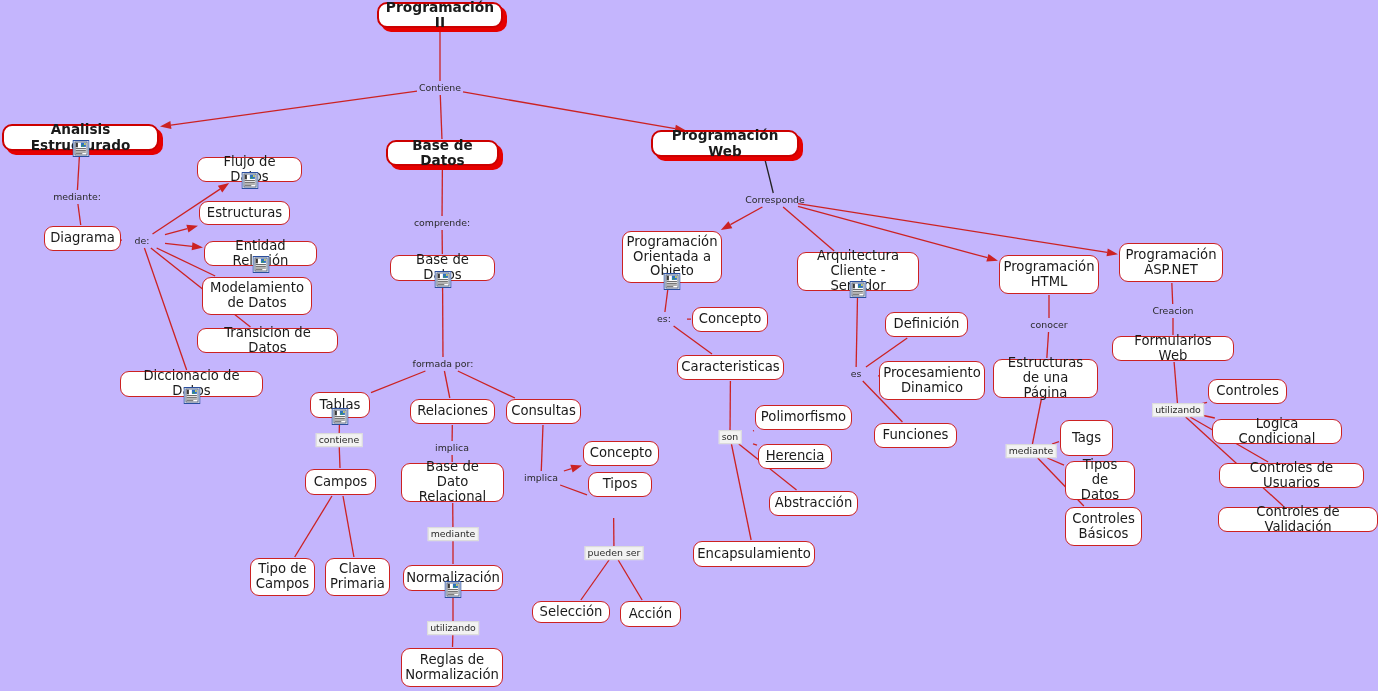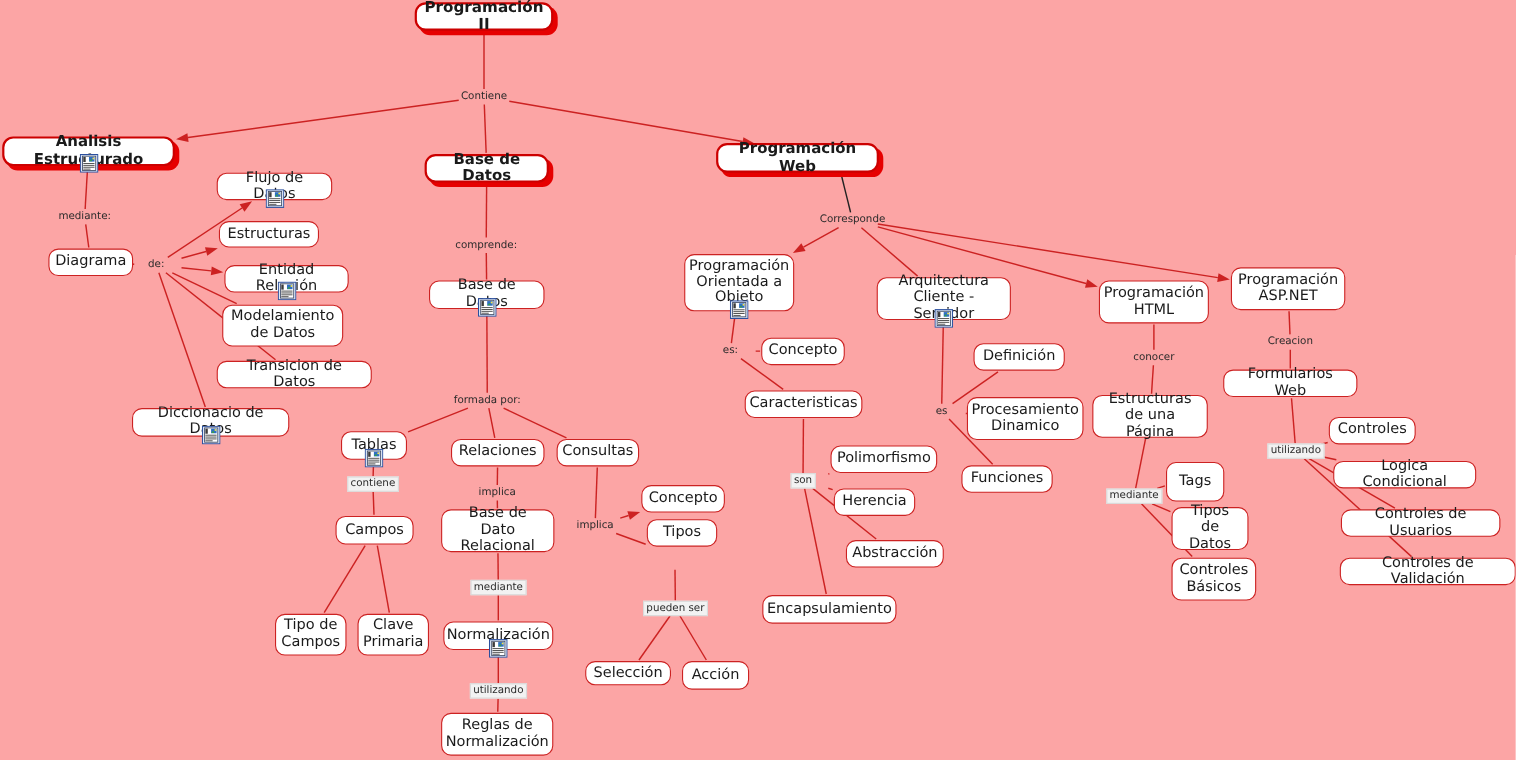--- a/index.html
+++ b/index.html
@@ -6,21 +6,21 @@
   * { box-sizing: border-box; }
   html, body {
     margin: 0; padding: 0;
     background: #ffffff;
     font-family: "DejaVu Sans", "Liberation Sans", sans-serif;
   }
   #canvas {
     position: relative;
     width: 1378px;
     height: 691px;
-    background: #fca5a5;
+    background: #c4b5fd;
     overflow: hidden;
   }
   #edges {
     position: absolute;
     left: 0; top: 0;
     width: 1378px; height: 691px;
     pointer-events: none;
   }
 
   
@@ -287,21 +287,21 @@
             <path d="M8.6 6.6 L10.2 4.4 L11.5 6.6 Z" fill="#37a04a"></path>
             <circle cx="12.4" cy="4.0" r="0.9" fill="#f2e14a"></circle>
             <rect x="3.2" y="8.2" width="10.2" height="0.85" fill="#4a4a4a"></rect>
             <rect x="3.2" y="9.9" width="10.2" height="0.85" fill="#4a4a4a"></rect>
             <rect x="3.2" y="11.6" width="10.2" height="0.85" fill="#4a4a4a"></rect>
             <rect x="3.2" y="13.3" width="6.6" height="0.85" fill="#4a4a4a"></rect>
           </svg></span></div>
       <div class="node plain" style="left: 692px; top: 307px; width: 76px; height: 25px;"><span>Concepto</span></div>
       <div class="node plain" style="left: 677px; top: 355px; width: 107px; height: 25px;"><span>Caracteristicas</span></div>
       <div class="node plain" style="left: 755px; top: 405px; width: 97px; height: 25px;"><span>Polimorfismo</span></div>
-      <div class="node plain" style="left: 758px; top: 444px; width: 74px; height: 25px;"><span>Herencia</span></div>
+      <div class="node plain" style="left: 758px; top: 444px; width: 74px; height: 25px; text-decoration: underline;"><span>Herencia</span></div>
       <div class="node plain" style="left: 769px; top: 491px; width: 89px; height: 25px;"><span>Abstracción</span></div>
       <div class="node plain" style="left: 693px; top: 541px; width: 122px; height: 26px;"><span>Encapsulamiento</span></div>
       <div class="node plain" style="left: 797px; top: 252px; width: 122px; height: 39px;"><span>Arquitectura
 Cliente - Servidor</span><span class="doc-icon"><svg viewBox="0 0 17 17" xmlns="http://www.w3.org/2000/svg">
             <rect x="0.5" y="0.5" width="16" height="16" fill="#dfe8f5" stroke="#2b4f9e" stroke-width="1"></rect>
             <rect x="2.5" y="2" width="12" height="13" fill="#ffffff" stroke="#44506b" stroke-width="0.8"></rect>
             <rect x="3.2" y="2.7" width="2.2" height="4.6" fill="#3b3b3b"></rect>
             <rect x="8.4" y="2.7" width="5.0" height="4.2" fill="#2f6fc4"></rect>
             <path d="M8.6 6.6 L10.2 4.4 L11.5 6.6 Z" fill="#37a04a"></path>
             <circle cx="12.4" cy="4.0" r="0.9" fill="#f2e14a"></circle>

